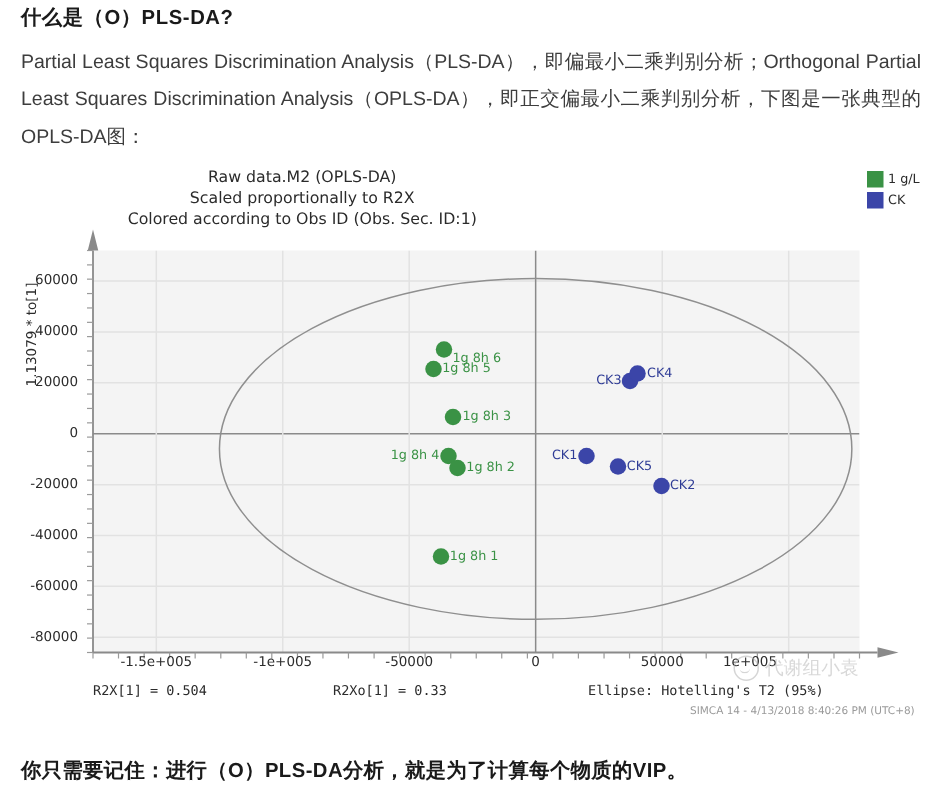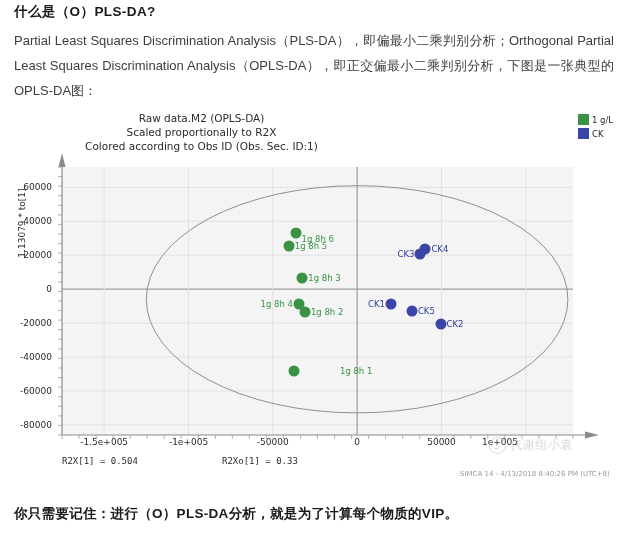--- a/index.html
+++ b/index.html
@@ -294,21 +294,21 @@
         <div class="point-label green" style="top: 72px; left: 239.6px;">1g 8h 6</div>
         <div class="data-point" title="1g 8h 5" style="width: 11px; height: 11px; background: rgb(58, 146, 69); left: 226.8px; top: 78.9px;"></div>
         <div class="point-label green" style="top: 78.9px; left: 232.8px;">1g 8h 5</div>
         <div class="data-point" title="1g 8h 3" style="width: 11px; height: 11px; background: rgb(58, 146, 69); left: 240.3px; top: 110.6px;"></div>
         <div class="point-label green" style="top: 110.6px; left: 246.3px;">1g 8h 3</div>
         <div class="data-point" title="1g 8h 4" style="width: 11px; height: 11px; background: rgb(58, 146, 69); left: 236.9px; top: 136.5px;"></div>
         <div class="point-label green left" style="top: 136.5px; left: 230.9px;">1g 8h 4</div>
         <div class="data-point" title="1g 8h 2" style="width: 11px; height: 11px; background: rgb(58, 146, 69); left: 242.9px; top: 145px;"></div>
         <div class="point-label green" style="top: 145px; left: 248.9px;">1g 8h 2</div>
         <div class="data-point" title="1g 8h 1" style="width: 11px; height: 11px; background: rgb(58, 146, 69); left: 231.9px; top: 203.5px;"></div>
-        <div class="point-label green" style="top: 203.5px; left: 237.9px; margin-left: 40px;">1g 8h 1</div>
+        <div class="point-label green" style="top: 203.5px; left: 237.9px;">1g 8h 1</div>
         <div class="data-point" title="CK3" style="width: 11px; height: 11px; background: rgb(59, 69, 168); left: 358.4px; top: 86.5px;"></div>
         <div class="point-label blue left" style="top: 86.5px; left: 352.4px;">CK3</div>
         <div class="data-point" title="CK4" style="width: 11px; height: 11px; background: rgb(59, 69, 168); left: 363.4px; top: 82.3px;"></div>
         <div class="point-label blue" style="top: 82.3px; left: 369.4px;">CK4</div>
         <div class="data-point" title="CK1" style="width: 11px; height: 11px; background: rgb(59, 69, 168); left: 328.9px; top: 137.4px;"></div>
         <div class="point-label blue left" style="top: 137.4px; left: 322.9px;">CK1</div>
         <div class="data-point" title="CK5" style="width: 11px; height: 11px; background: rgb(59, 69, 168); left: 349.9px; top: 144.2px;"></div>
         <div class="point-label blue" style="top: 144.2px; left: 355.9px;">CK5</div>
         <div class="data-point" title="CK2" style="width: 11px; height: 11px; background: rgb(59, 69, 168); left: 378.6px; top: 156.9px;"></div>
         <div class="point-label blue" style="top: 156.9px; left: 384.6px;">CK2</div>
@@ -397,20 +397,21 @@
       <div class="x-tick-label" style="left: 42.2px;">-1.5e+005</div>
       <div class="x-tick-label" style="left: 126.5px;">-1e+005</div>
       <div class="x-tick-label" style="left: 210.8px;">-50000</div>
       <div class="x-tick-label" style="left: 295.1px;">0</div>
       <div class="x-tick-label" style="left: 379.5px;">50000</div>
       <div class="x-tick-label" style="left: 438px;">1e+005</div>
     </div>
 
   <div class="stat-note" id="stat-r2x">R2X[1] = 0.504</div>
   <div class="stat-note" id="stat-r2xo">R2Xo[1] = 0.33</div>
+  <div class="stat-note" id="stat-ellipse">Ellipse: Hotelling's T2 (95%)</div>
 
   <div id="simca-stamp">SIMCA 14 - 4/13/2018 8:40:26 PM (UTC+8)</div>
 </div>
 
 <div id="watermark">
   <span id="watermark-logo"></span>
   <span id="watermark-text">代谢组小袁</span>
 </div>
 
 <div id="article-footer-note">你只需要记住：进行（O）PLS-DA分析，就是为了计算每个物质的VIP。</div>

